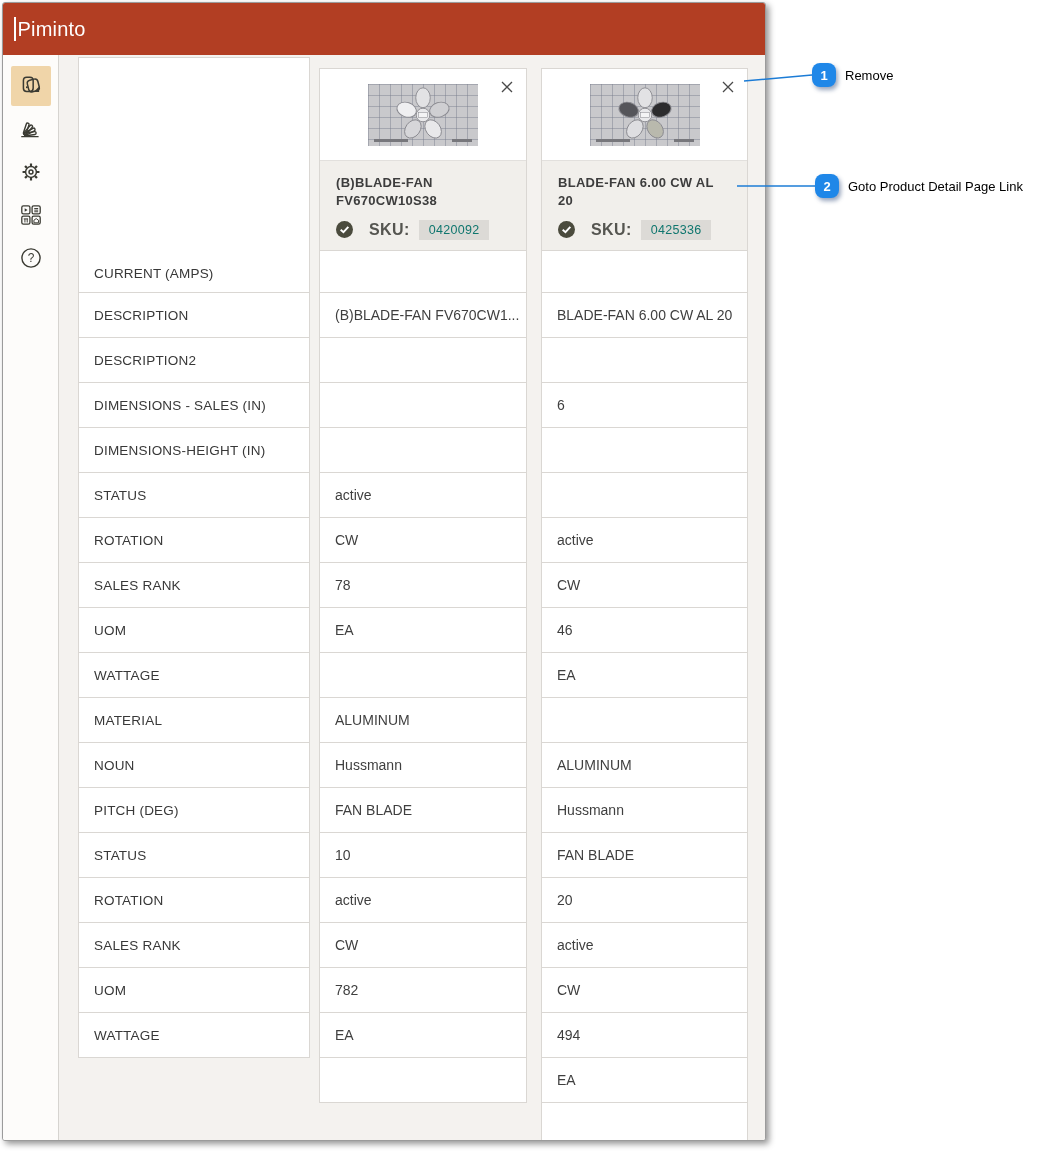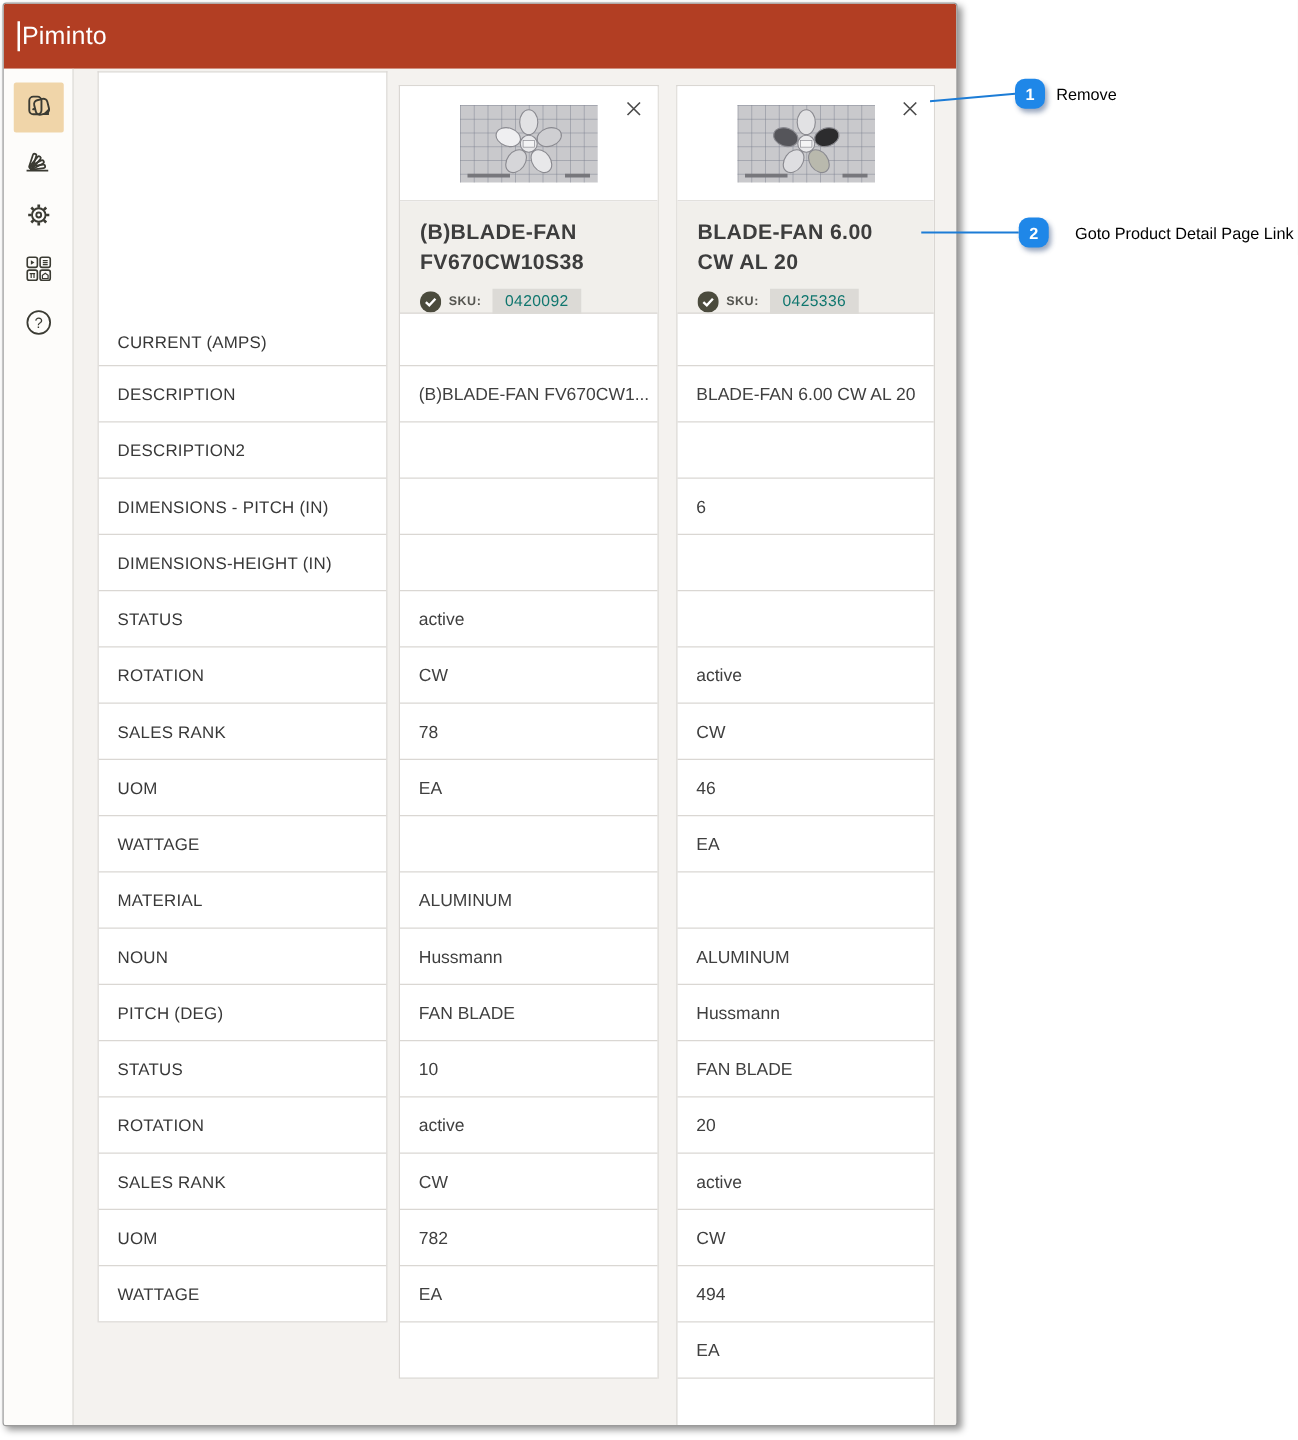--- a/index.html
+++ b/index.html
@@ -51,39 +51,39 @@
            background-size:11px 11px; overflow:hidden; }
   .photo svg { position:absolute; left:50%; top:50%; transform:translate(-50%,-50%); }
   .cap { position:absolute; bottom:4px; height:3px; background:#77777c; }
   .cap.l { left:6px; width:34px; } .cap.r { right:6px; width:20px; }
 
   .close-btn { position:absolute; top:8px; right:9px; width:20px; height:20px;
                display:flex; align-items:center; justify-content:center; cursor:pointer; }
 
   .title-area { height:90px; background:#f1efeb; border-bottom:1px solid #dad7d3;
                 padding:13px 16px 0 16px; }
-  .prod-title { font-size:17px; font-weight:bold; color:#3d3d3d; line-height:1.42;
+  .prod-title { font-size:13px; font-weight:bold; color:#3d3d3d; line-height:1.42;
                 letter-spacing:.3px; cursor:pointer; }
   .sku-row { display:flex; align-items:center; margin-top:9px; }
-  .sku-label { font-size:10px; font-weight:bold; color:#555550; margin-left:6px; letter-spacing:.4px; }
+  .sku-label { font-size:16px; font-weight:bold; color:#555550; margin-left:16px; letter-spacing:.4px; }
   .sku-badge { margin-left:9px; background:#dcdad6; color:#0f766e; font-size:12.5px;
                padding:3px 10px; letter-spacing:.3px; }
 
   
   .lines-layer { position:absolute; left:0; top:0; width:1038px; height:1152px;
                  pointer-events:none; z-index:6; }
   .callout-badge { position:absolute; width:24px; height:24px; border-radius:8px;
                    background:#1f87e8; color:#fff; font-size:13px; font-weight:bold;
                    display:flex; align-items:center; justify-content:center; z-index:7;
                    box-shadow:2px 3px 4px rgba(30,60,110,.45); }
   .callout-label { position:absolute; font-size:13px; color:#000; z-index:7; }
   .badge-1 { left:812px; top:63px; }
   .badge-2 { left:815px; top:174px; }
   .clabel-1 { left:845px; top:68px; }
-  .clabel-2 { left:848px; top:179px;margin-left:12px; }
+  .clabel-2 { left:848px; top:179px; }
 </style>
 </head>
 <body>
 
 <div class="page">
 
   <div class="window">
 
     <div class="header">
       <div class="app-title">
@@ -157,21 +157,21 @@
           </span>
         </div>
       </div>
 
       <div class="main">
 
         <div class="label-col" id="label-col">
             <div class="cell label-cell first">CURRENT (AMPS)</div>
             <div class="cell label-cell">DESCRIPTION</div>
             <div class="cell label-cell">DESCRIPTION2</div>
-            <div class="cell label-cell">DIMENSIONS - PITCH (IN)</div>
+            <div class="cell label-cell">DIMENSIONS - SALES (IN)</div>
             <div class="cell label-cell">DIMENSIONS-HEIGHT (IN)</div>
             <div class="cell label-cell">STATUS</div>
             <div class="cell label-cell">ROTATION</div>
             <div class="cell label-cell">SALES RANK</div>
             <div class="cell label-cell">UOM</div>
             <div class="cell label-cell">WATTAGE</div>
             <div class="cell label-cell">MATERIAL</div>
             <div class="cell label-cell">NOUN</div>
             <div class="cell label-cell">PITCH (DEG)</div>
             <div class="cell label-cell">STATUS</div>

